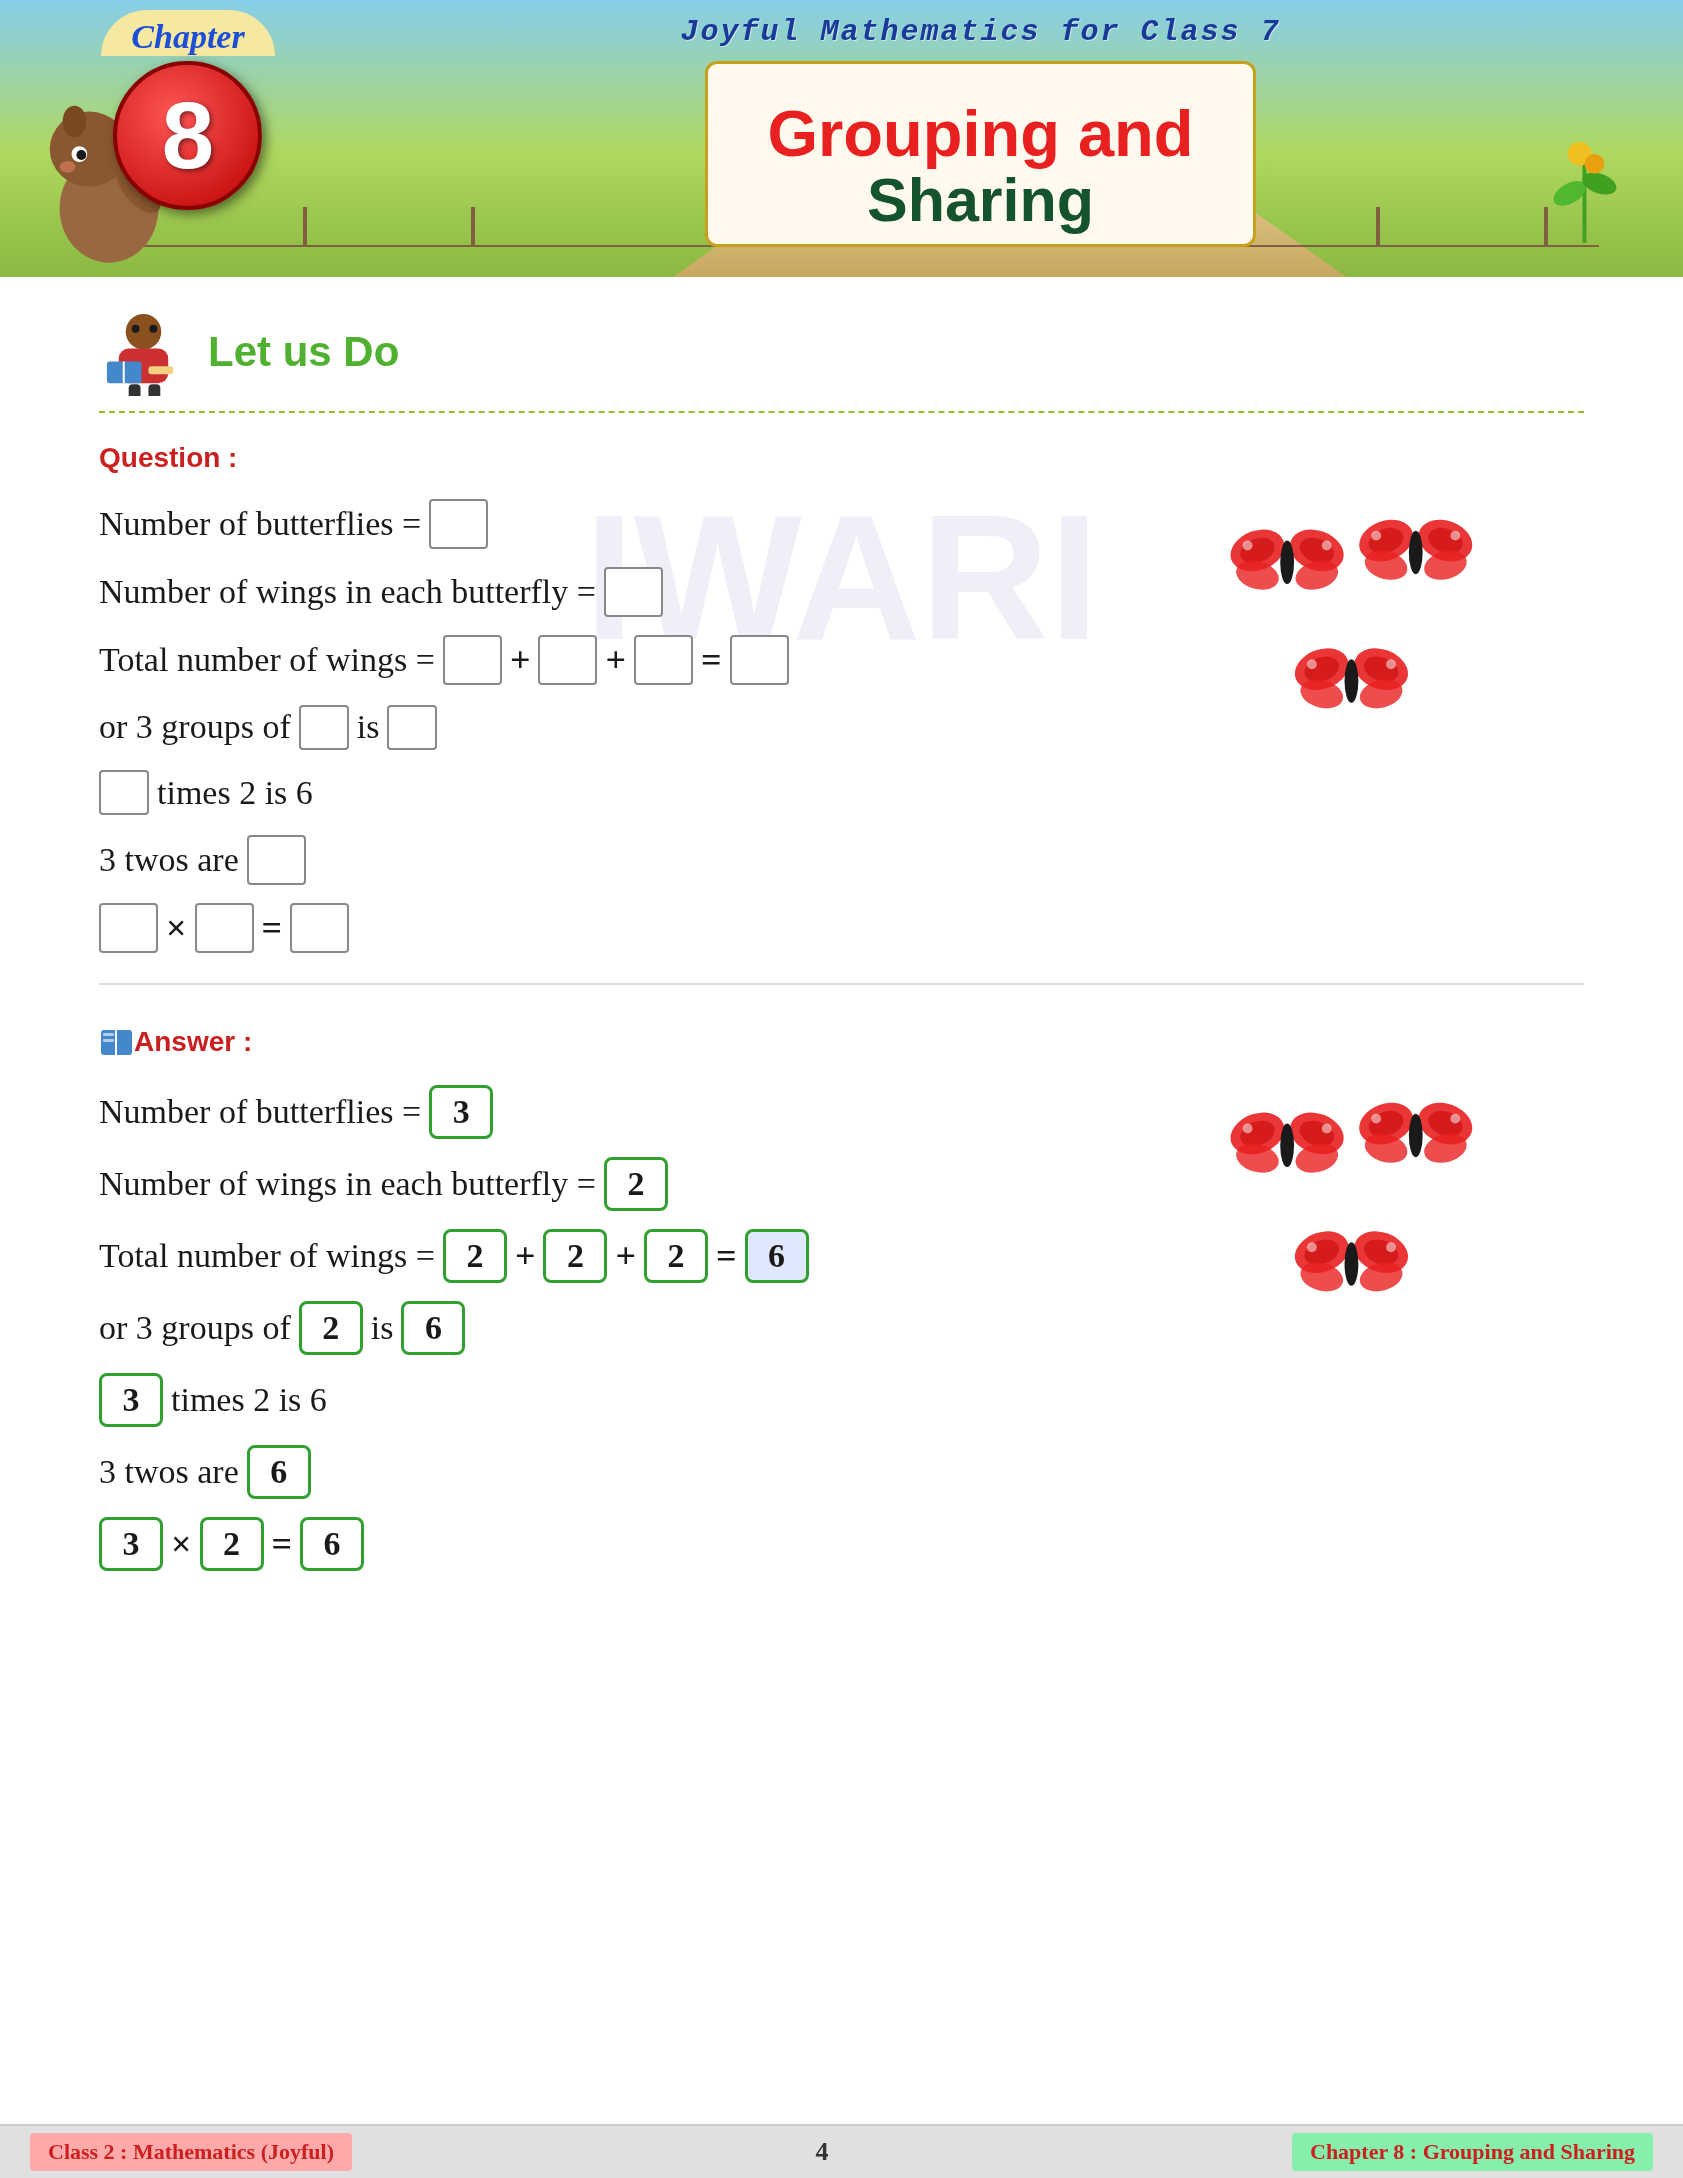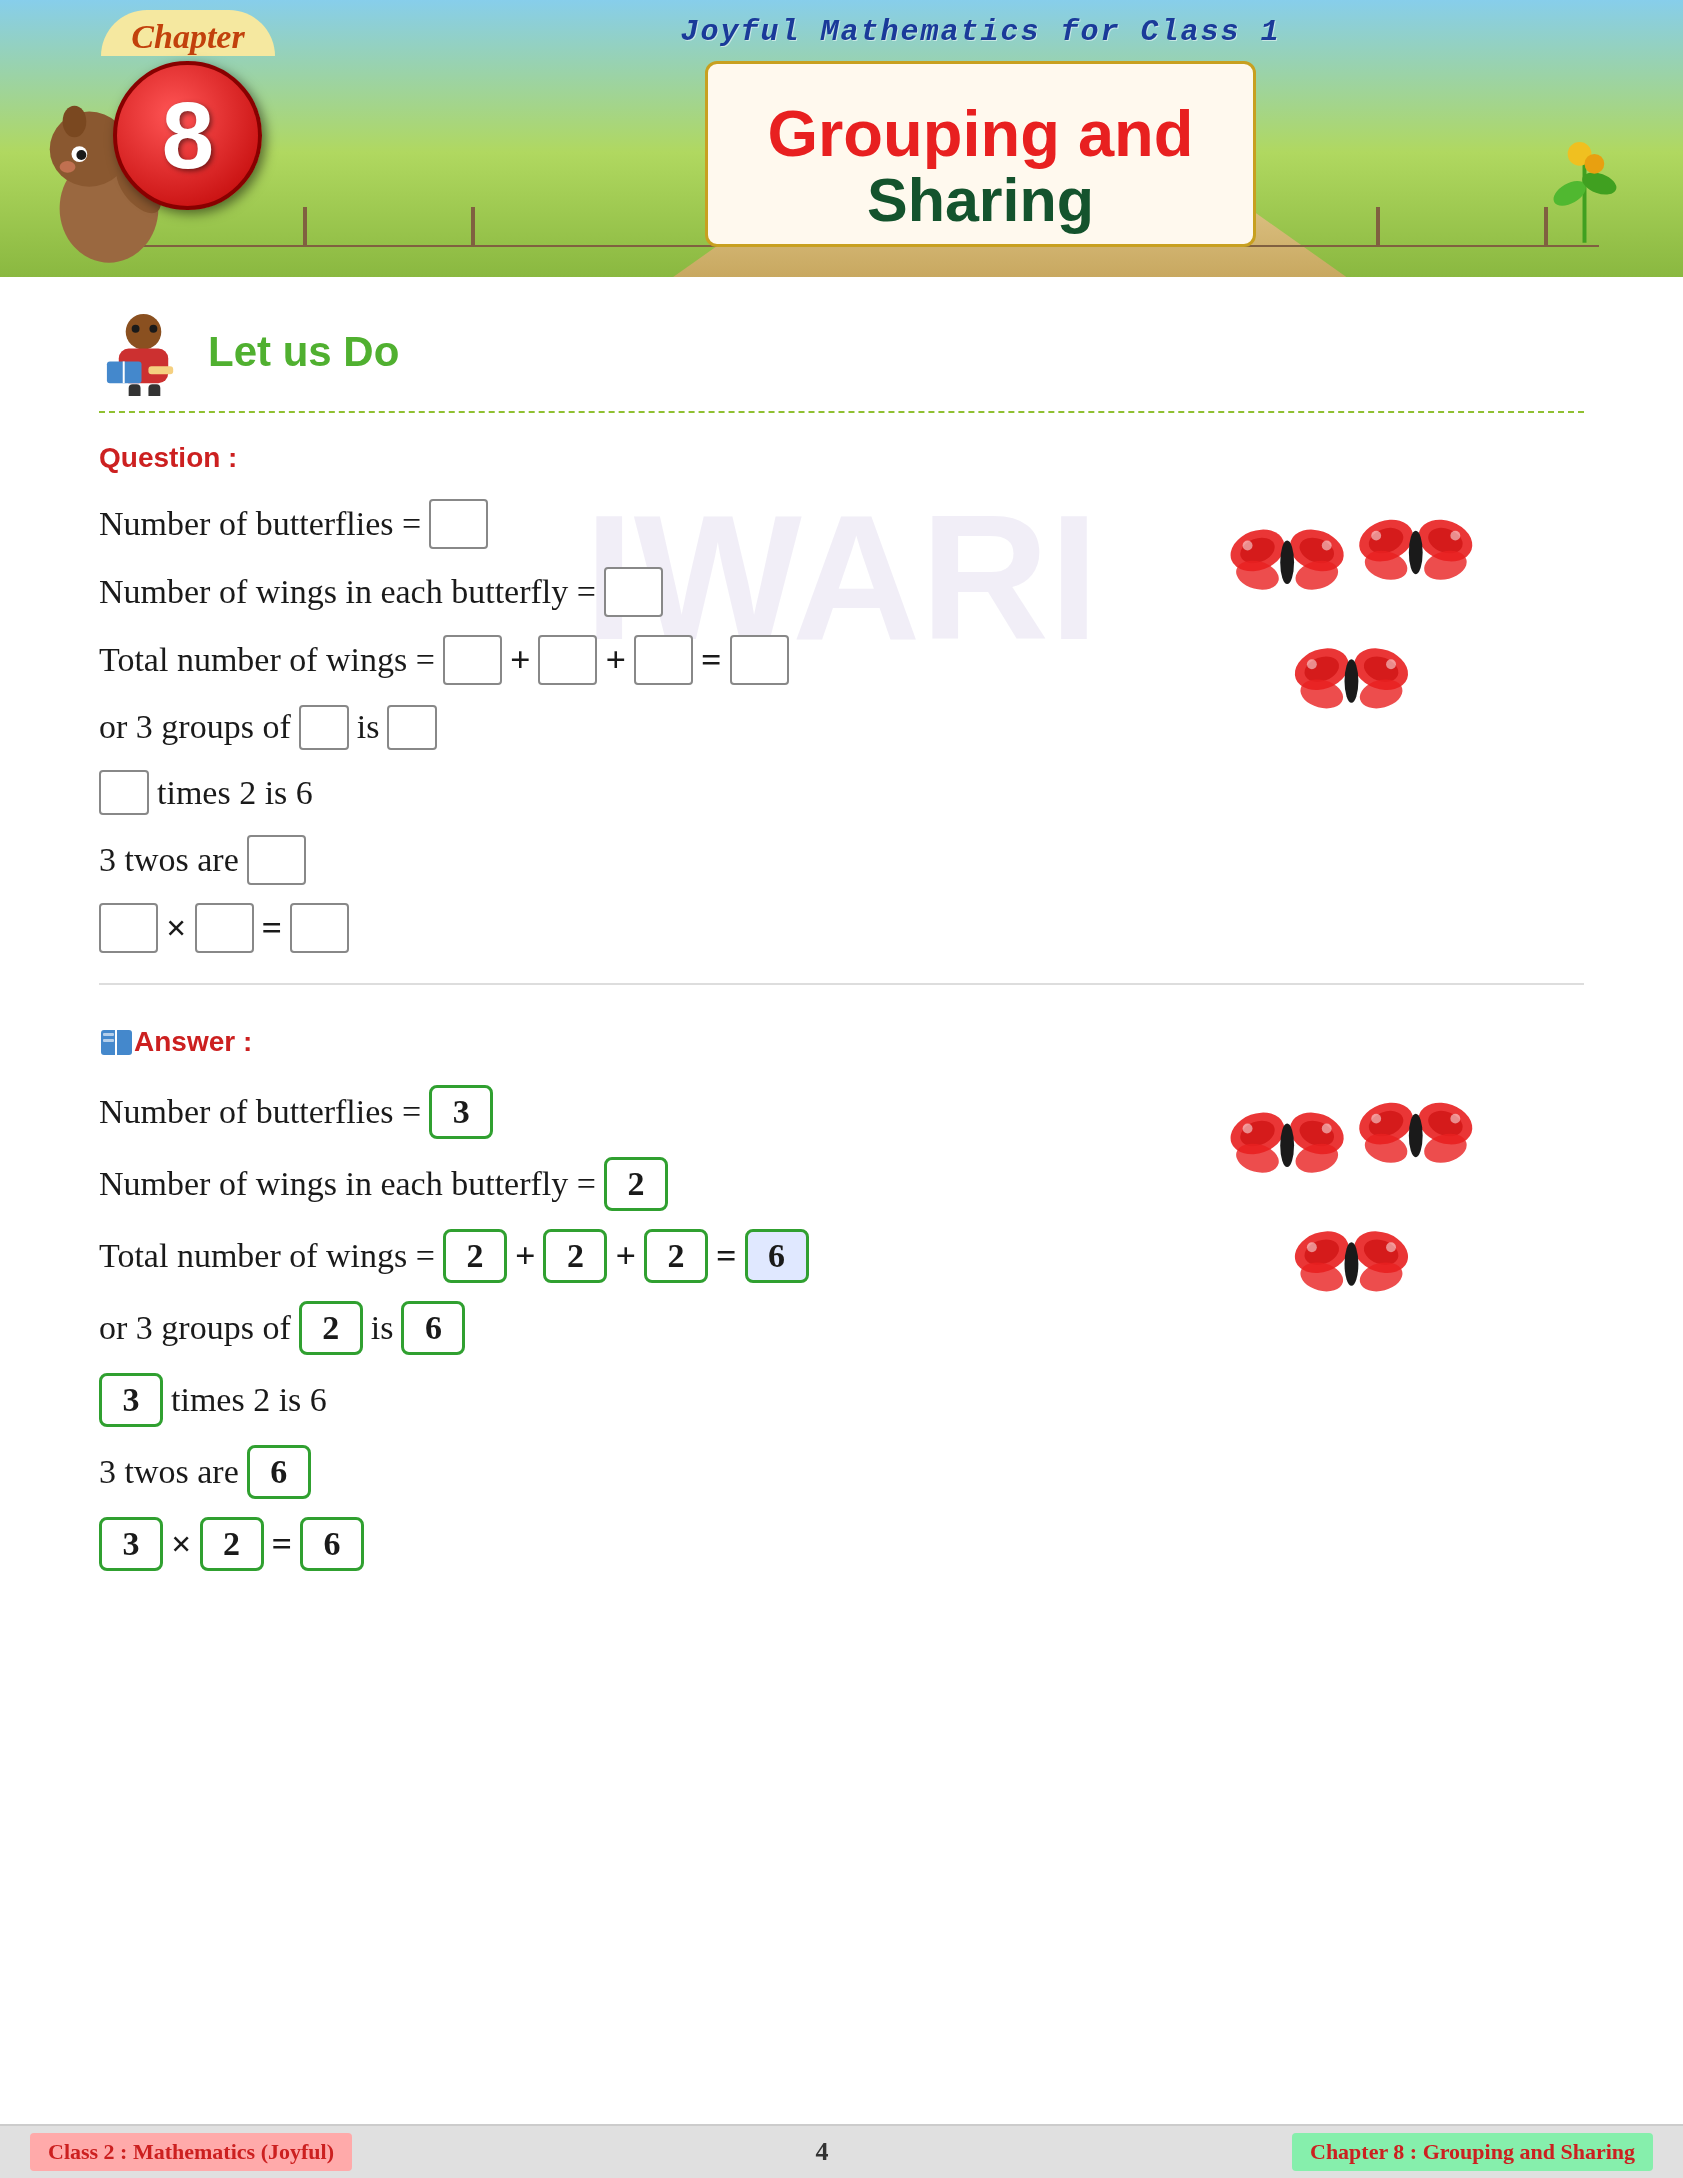--- a/index.html
+++ b/index.html
@@ -232,29 +232,29 @@
 
       <ellipse cx="38" cy="118" rx="8" ry="6" fill="#c07050"></ellipse>
 
       <ellipse cx="110" cy="140" rx="15" ry="30" fill="#8a5830" transform="rotate(-40,110,140)"></ellipse>
     </svg>
   </div>
 
   <div class="chapter-badge" style="position:absolute;top:10px;left:79px;z-index:5;text-align:center;">
     <div style="position:relative;display:inline-block;">
       
-      <div style="background:#f5e8a0;border-radius:59px 59px 0 0;padding:8px 30px 0 30px;font-size:34px;font-weight:bold;color:#c2410c;font-style:italic;font-family:Georgia,serif;">Chapter</div>
+      <div style="background:#f5e8a0;border-radius:59px 59px 0 0;padding:8px 30px 0 30px;font-size:34px;font-weight:bold;color:#1d4ed8;font-style:italic;font-family:Georgia,serif;">Chapter</div>
       <div class="chapter-circle" style="width:149px;height:149px;background:radial-gradient(circle at 40% 35%,#ff5555,#bb0000);border-radius:50%;display:flex;align-items:center;justify-content:center;border:4px solid #880000;box-shadow:4px 4px 12px rgba(0,0,0,0.5);">
         <span style="font-size:94px;font-weight:bold;color:white;font-family:Arial Black,sans-serif;text-shadow:2px 2px 5px rgba(0,0,0,0.5);">8</span>
       </div>
     </div>
   </div>
 
   <div style="position:absolute;top:15px;left:337px;right:59px;z-index:5;text-align:center;">
-    <div style="font-size:30px;font-weight:bold;color:#1a3a99;font-style:italic;font-family:'Courier New',monospace;letter-spacing:2px;text-shadow:1px 1px rgba(255,255,255,0.5);">Joyful Mathematics for Class 1</div>
+    <div style="font-size:30px;font-weight:bold;color:#1a3a99;font-style:italic;font-family:'Courier New',monospace;letter-spacing:2px;text-shadow:1px 1px rgba(255,255,255,0.5);">Joyful Mathematics for Class 7</div>
     <div style="background:#fff9ee;border:3px solid #c8a020;border-radius:12px;display:inline-block;padding:12px 59px;margin-top:12px;">
       <div style="font-size:65px;font-weight:bold;color:#e82020;font-family:Arial,sans-serif;line-height:1.05;margin-top:24px;">Grouping and</div>
       <div style="font-size:61px;font-weight:bold;color:#14532d;font-family:Arial,sans-serif;line-height:1.05;">Sharing</div>
     </div>
   </div>
 </div>
 
 <div class="content" style="padding:30px 99px 79px 99px;position:relative;min-height:1861px;">
 
   <div class="watermark">IWARI</div>

